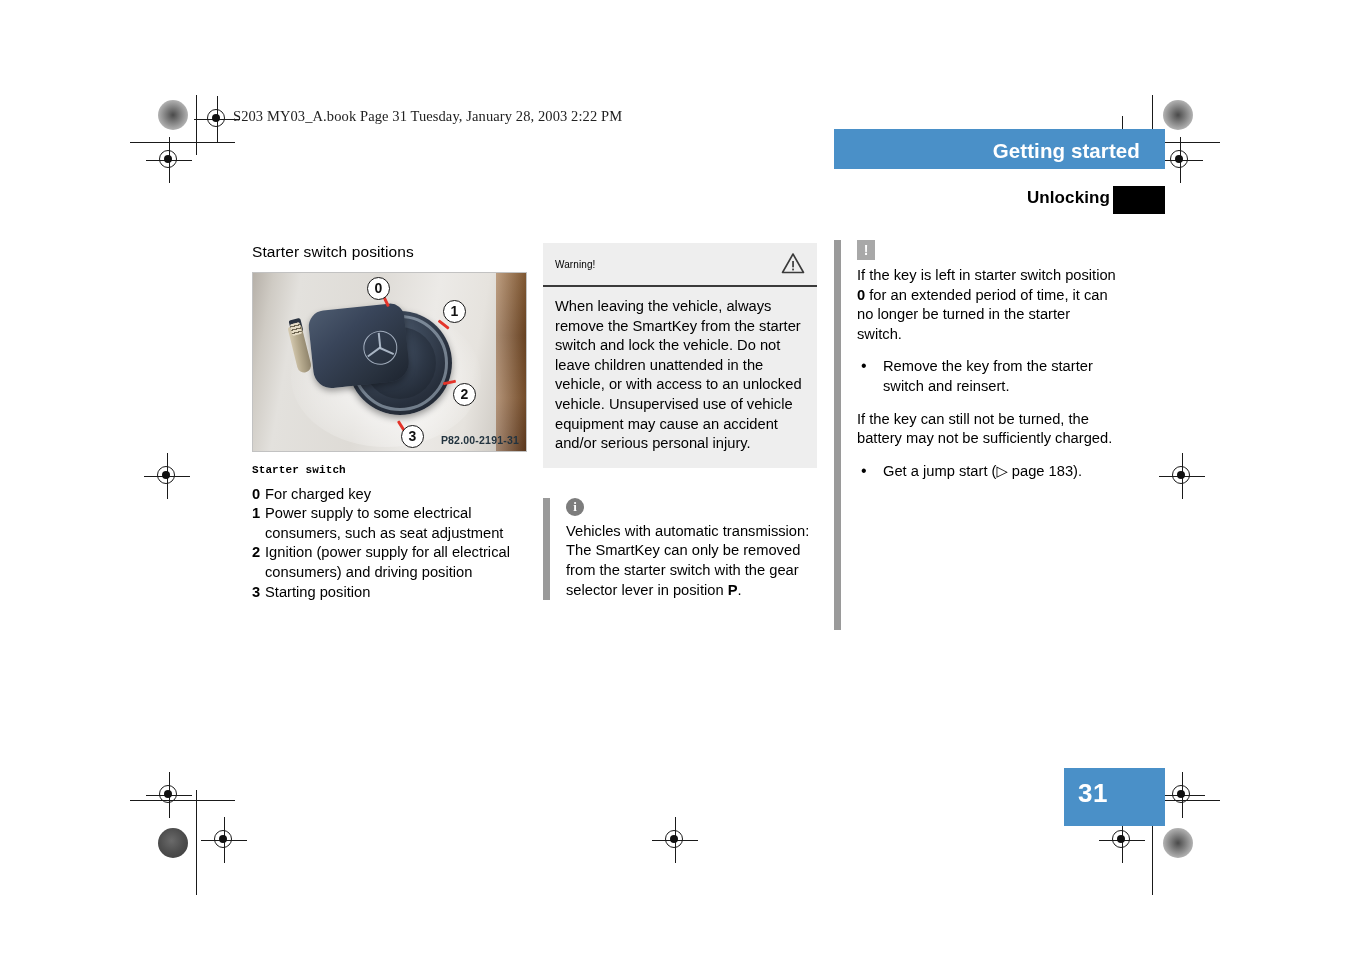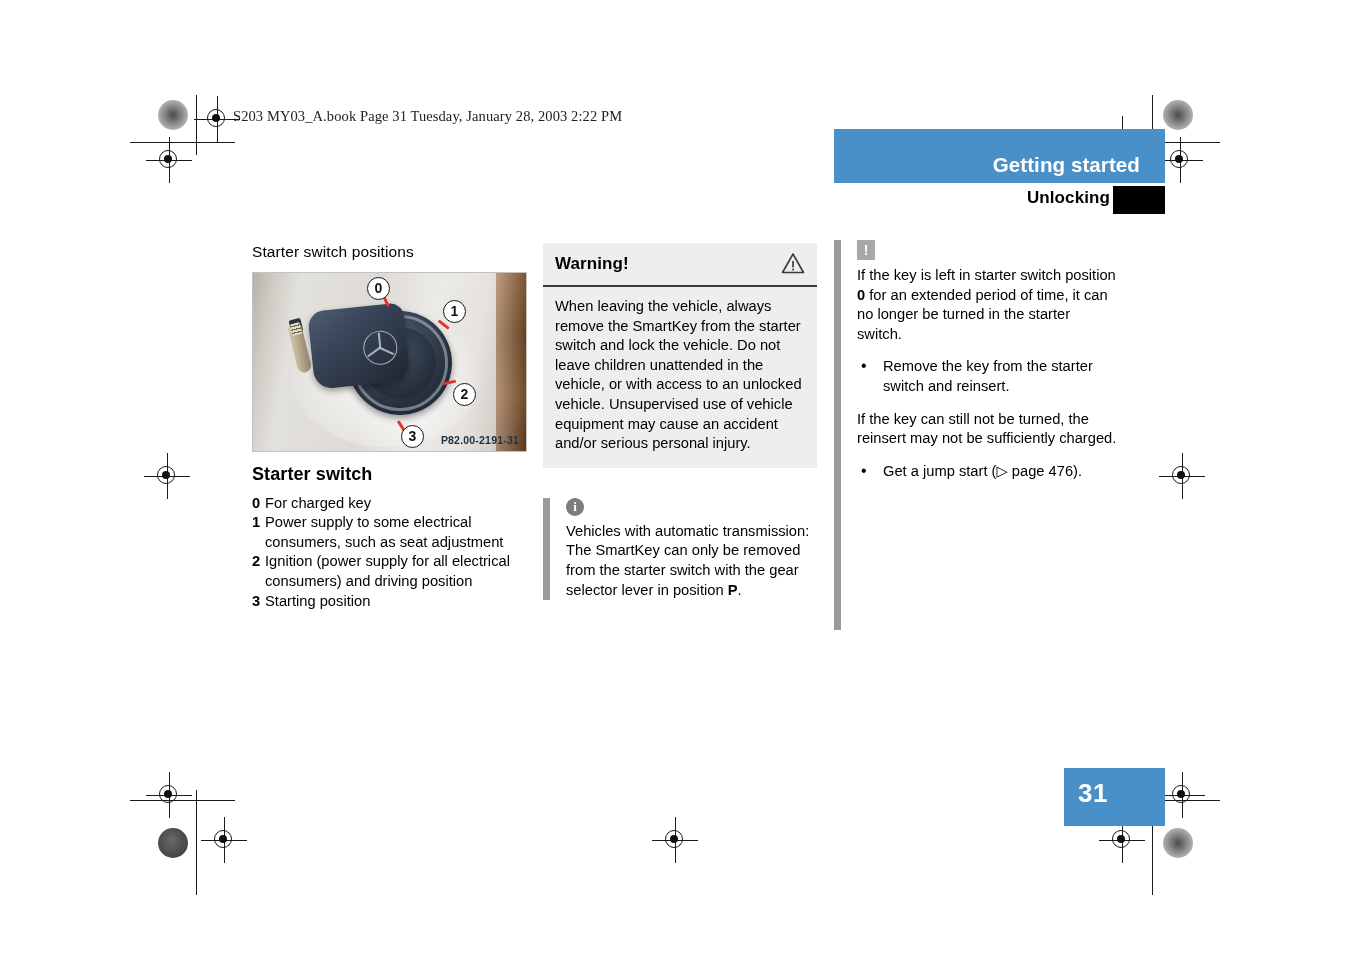--- a/index.html
+++ b/index.html
@@ -79,21 +79,21 @@
     white-space: nowrap;
     letter-spacing: 0.1px;
   }
 
   
   .head-blue {
     position: absolute;
     left: 834px;
     top: 129px;
     width: 331px;
-    height: 54px;
+    height: 40px;
     background: #4a90c8;
   }
   .head-blue-label {
     position: absolute;
     right: 25px;
     bottom: 6px;
     color: #ffffff;
     font-size: 20.5px;
     font-weight: bold;
     letter-spacing: 0.1px;
@@ -280,23 +280,24 @@
     right: 7px;
     bottom: 5px;
     font-size: 10.5px;
     font-weight: bold;
     color: #22333f;
     letter-spacing: 0.2px;
   }
 
   .fig-caption {
     margin: 12px 0 9px 0;
-    font-size: 18px;
+    font-size: 11px;
     font-weight: bold;
     letter-spacing: 0.1px;
+    font-family: Liberation Mono, monospace;
   }
 
   
   .legend { margin: 0; }
   .legend-item {
     display: flex;
     font-size: 14.7px;
     line-height: 19.6px;
     margin-bottom: 0;
   }
@@ -316,22 +317,22 @@
   }
   .warn-head {
     position: relative;
     height: 42px;
     border-bottom: 2.5px solid #3a3a3a;
     display: flex;
     align-items: center;
     padding: 0 12px;
   }
   .warn-title {
-    font-size: 17px;
-    font-weight: bold;
+    font-size: 10px;
+    font-weight: normal;
     letter-spacing: 0.1px;
   }
   .warn-icon {
     position: absolute;
     right: 12px;
     top: 9px;
     width: 24px;
     height: 22px;
   }
   .warn-body {
@@ -610,24 +611,24 @@
     <div class="note-bar" style="height:390px;"></div>
     <div class="note-icon-excl">!</div>
 
     <div class="note-text">
       <p><span>If the key is left in starter switch position </span><b class="inline">0</b><span> for an extended period of time, it can no longer be turned in the starter switch.</span></p>
 
       <ul class="bullets">
         <li>Remove the key from the starter switch and reinsert.</li>
       </ul>
 
-      <p>If the key can still not be turned, the reinsert may not be sufficiently charged.</p>
+      <p>If the key can still not be turned, the battery may not be sufficiently charged.</p>
 
       <ul class="bullets">
-        <li>Get a jump start (▷ page 476).</li>
+        <li>Get a jump start (▷ page 183).</li>
       </ul>
 
     </div>
   </div>
 </div>
 
 <div class="pagenum">
   <span>31</span>
 </div>
 

